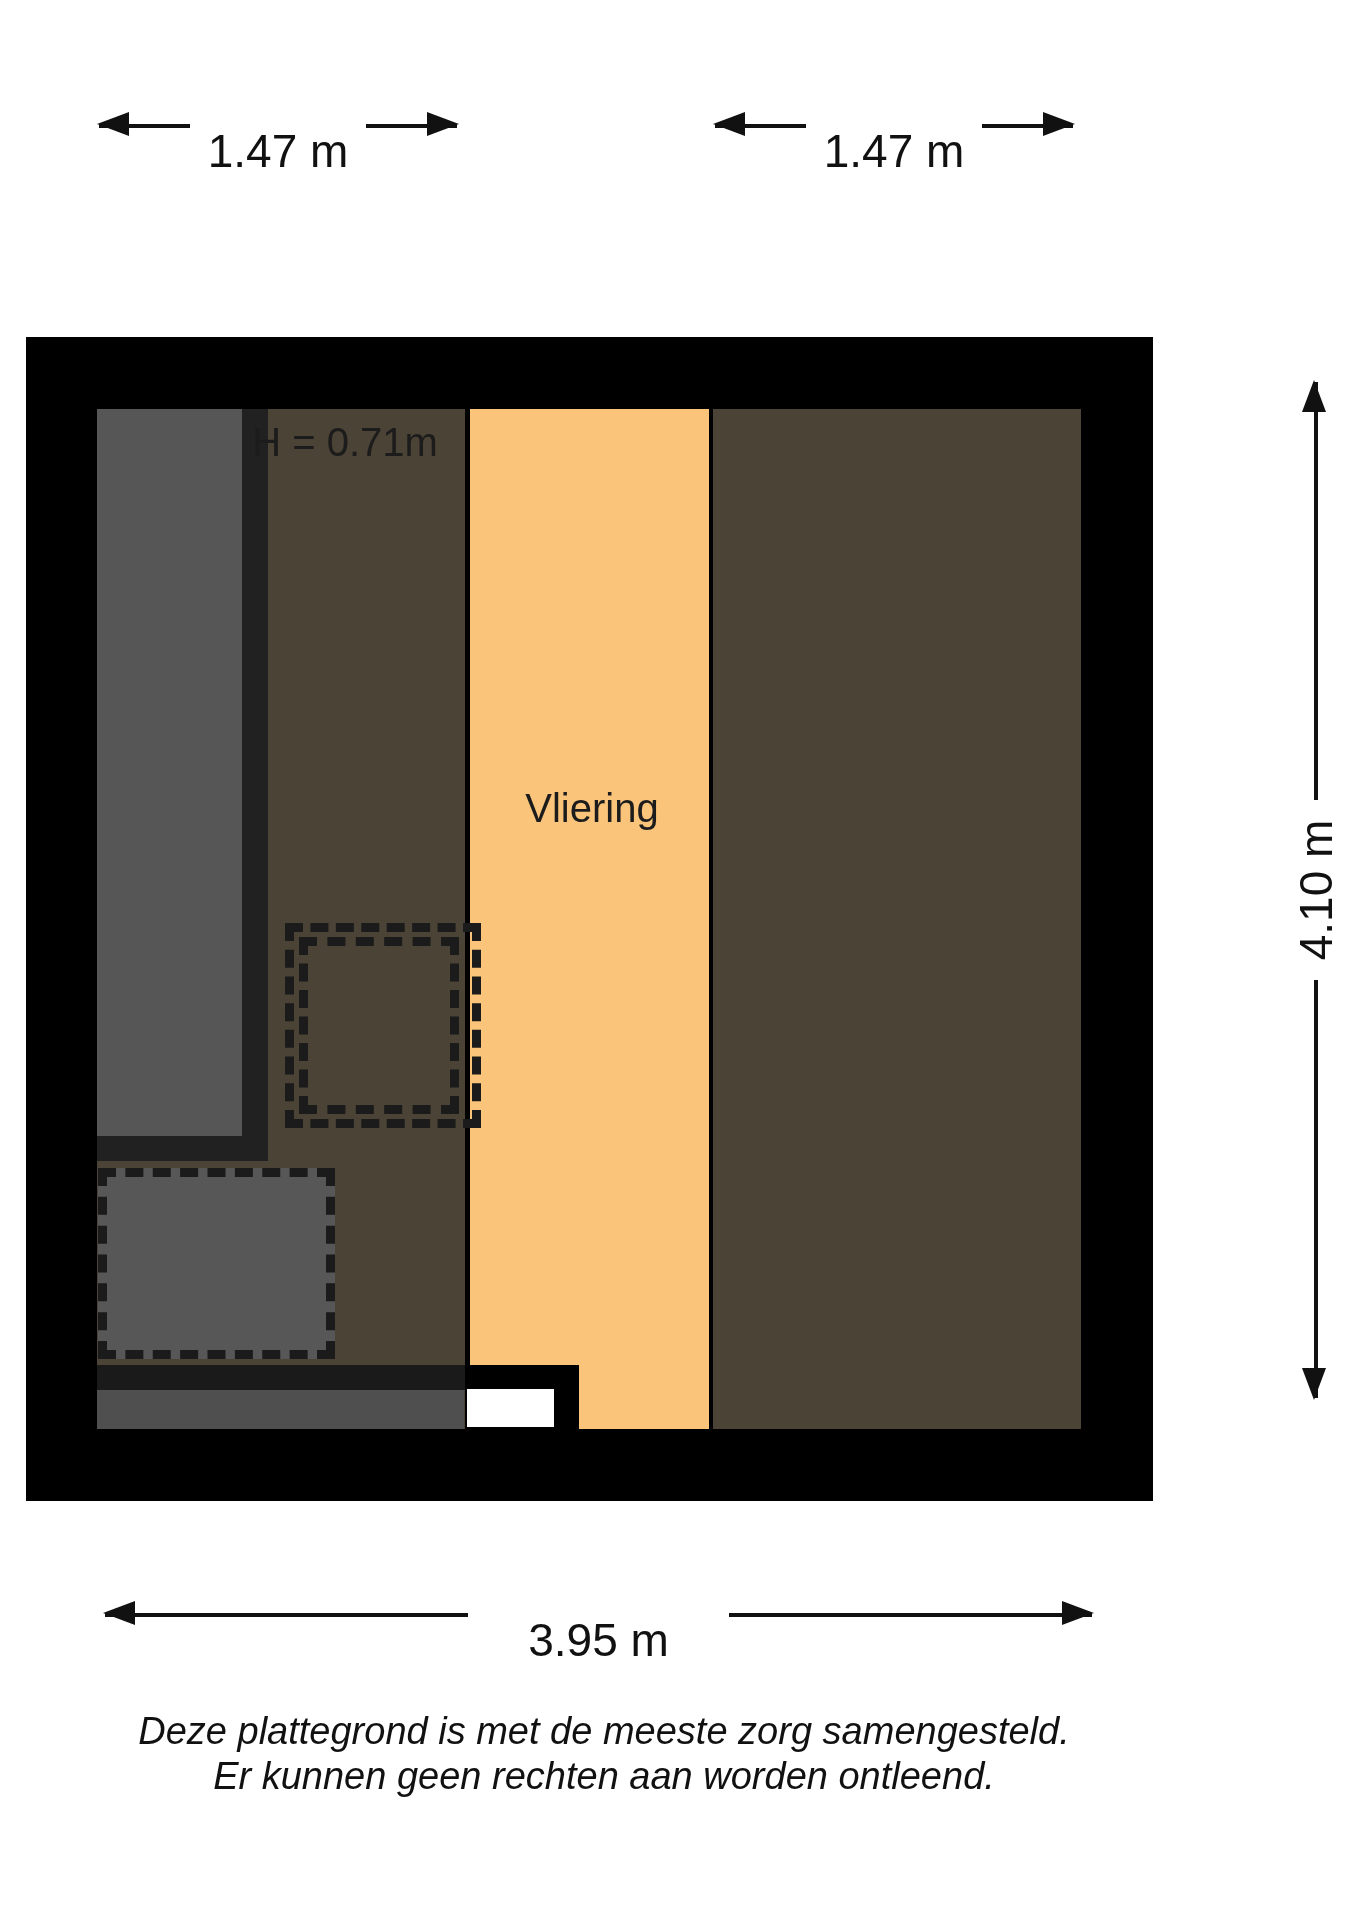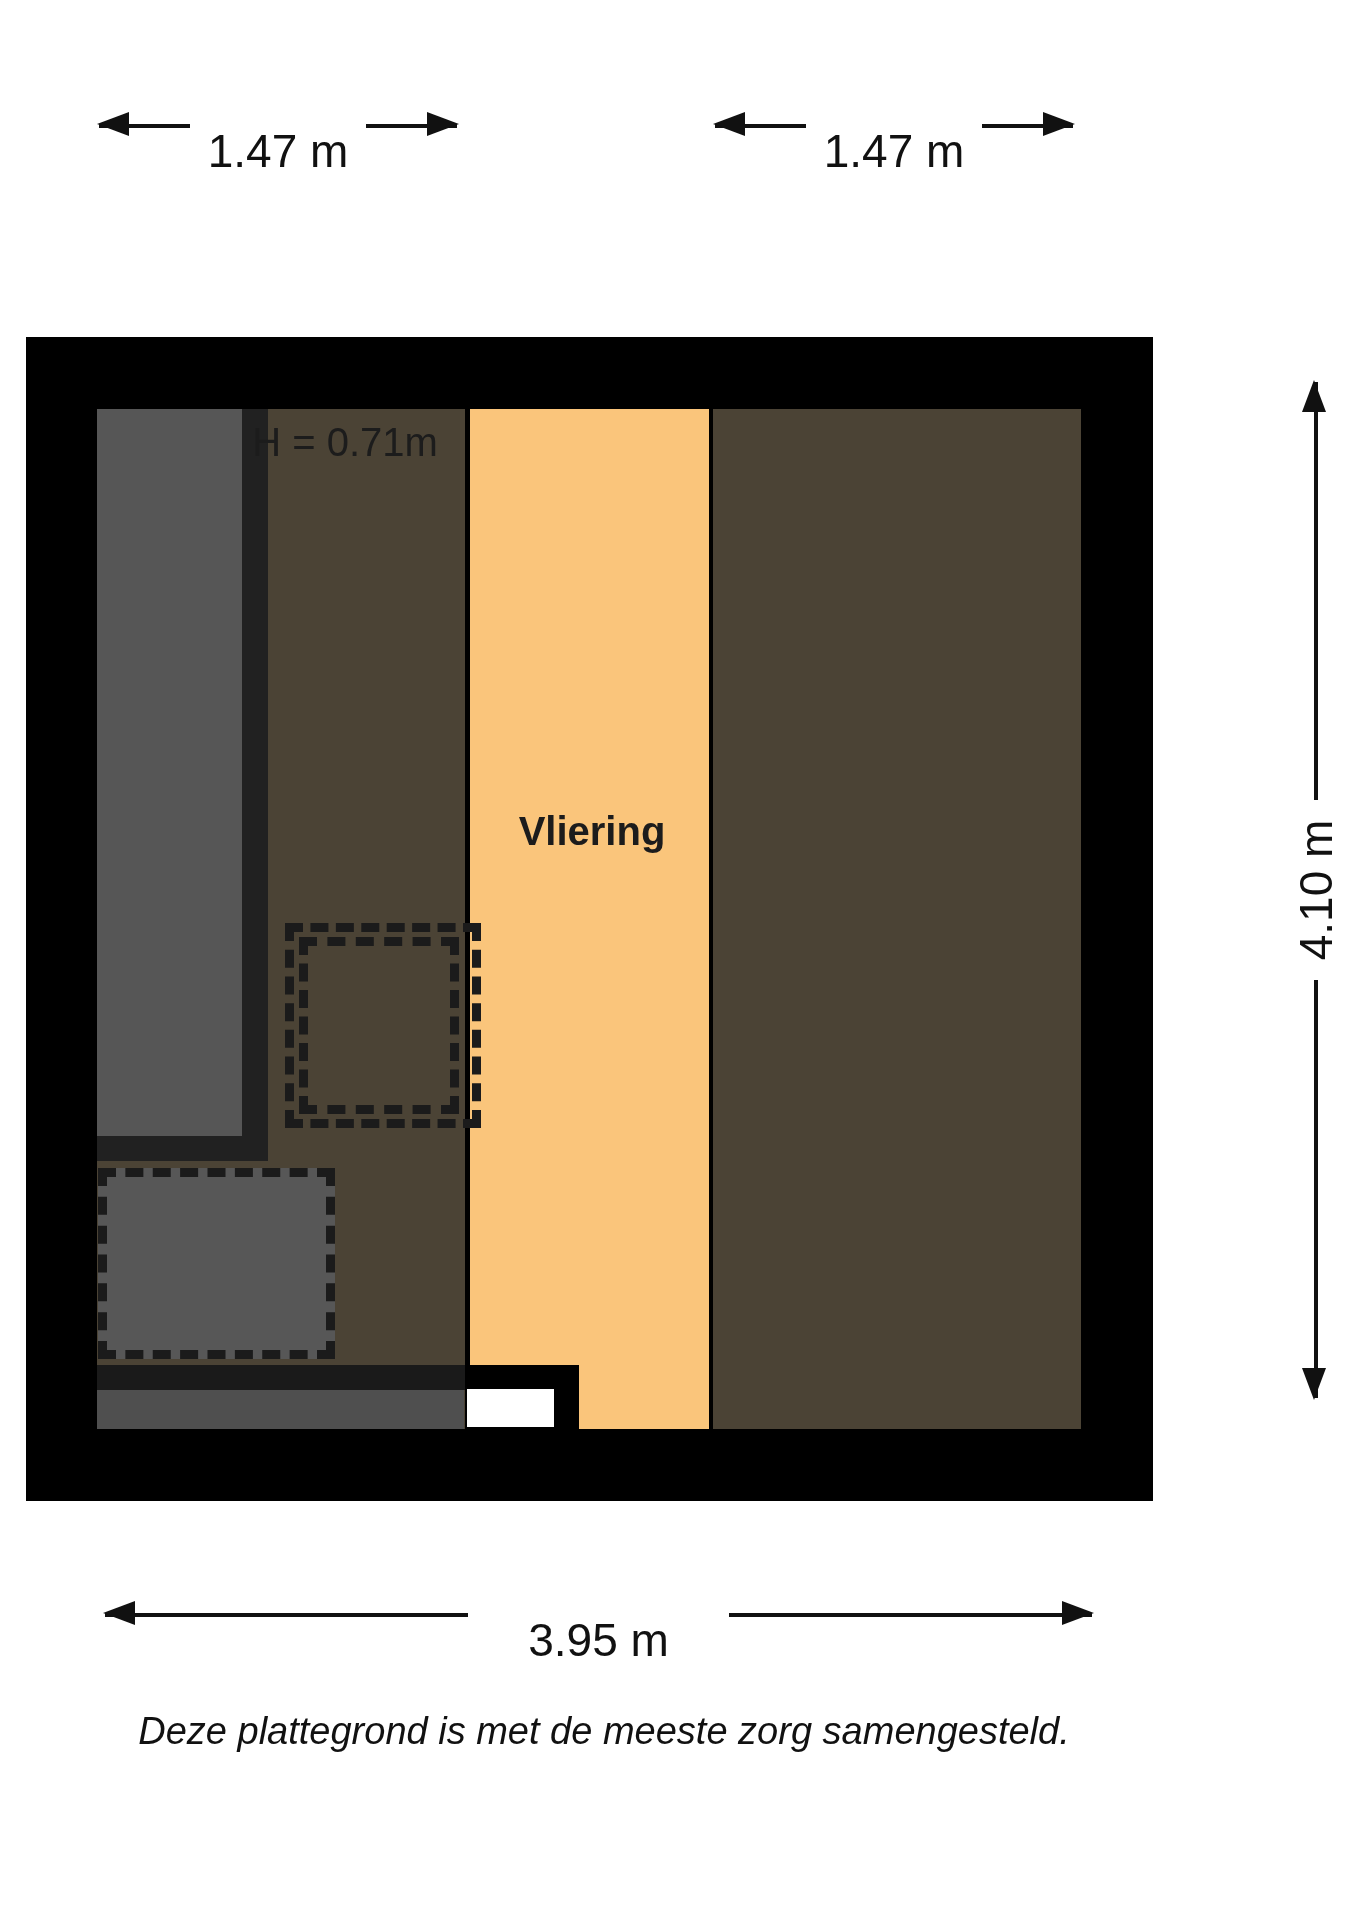--- a/index.html
+++ b/index.html
@@ -44,21 +44,21 @@
   .band-dark{left:0;top:956px;width:368px;height:25px;background:#1a1a1a;}
   .band-gray{left:0;top:981px;width:367px;height:39px;background:#4f4f4f;}
   .stair-dashed{left:1px;top:759px;width:237px;height:191px;background:#575757;
     border:9px dashed #1b1b1b;box-sizing:border-box;}
   .hatch-outer{left:188px;top:514px;width:196px;height:205px;border:9px dashed #1b1b1b;box-sizing:border-box;}
   .hatch-inner{left:202px;top:528px;width:160px;height:177px;border:9px dashed #1b1b1b;box-sizing:border-box;}
   .notch-black{left:368px;top:956px;width:114px;height:64px;background:#000000;}
   .notch-white{left:370px;top:980px;width:87px;height:38px;background:#ffffff;}
   .lbl{position:absolute;font-size:40px;line-height:42px;color:#1c1c1c;text-align:center;white-space:nowrap;}
   .lbl-height{left:148px;top:12px;width:200px;}
-  .lbl-room{left:395px;top:401px;width:200px;font-weight:bold;}
+  .lbl-room{left:395px;top:378px;width:200px;}
   
   .disclaimer{position:absolute;left:104px;top:1709px;width:1000px;
     text-align:center;font-size:38px;line-height:45px;color:#111;font-style:italic;}
 </style>
 </head>
 <body>
 
 <div class="page">
 
   <div class="dim-h" style="left:99px;top:124px;width:358px;">
@@ -101,15 +101,16 @@
   </div>
 
   <div class="dim-h" style="left:105px;top:1613px;width:987px;gap:42px;">
     <span class="seg arr-l"></span>
     <span class="dim-label">3.95 m</span>
     <span class="seg arr-r"></span>
   </div>
 
   <div class="disclaimer">
     <div>Deze plattegrond is met de meeste zorg samengesteld.</div>
+    <div>Er kunnen geen rechten aan worden ontleend.</div>
   </div>
 
 </div>
 
 </body></html>

